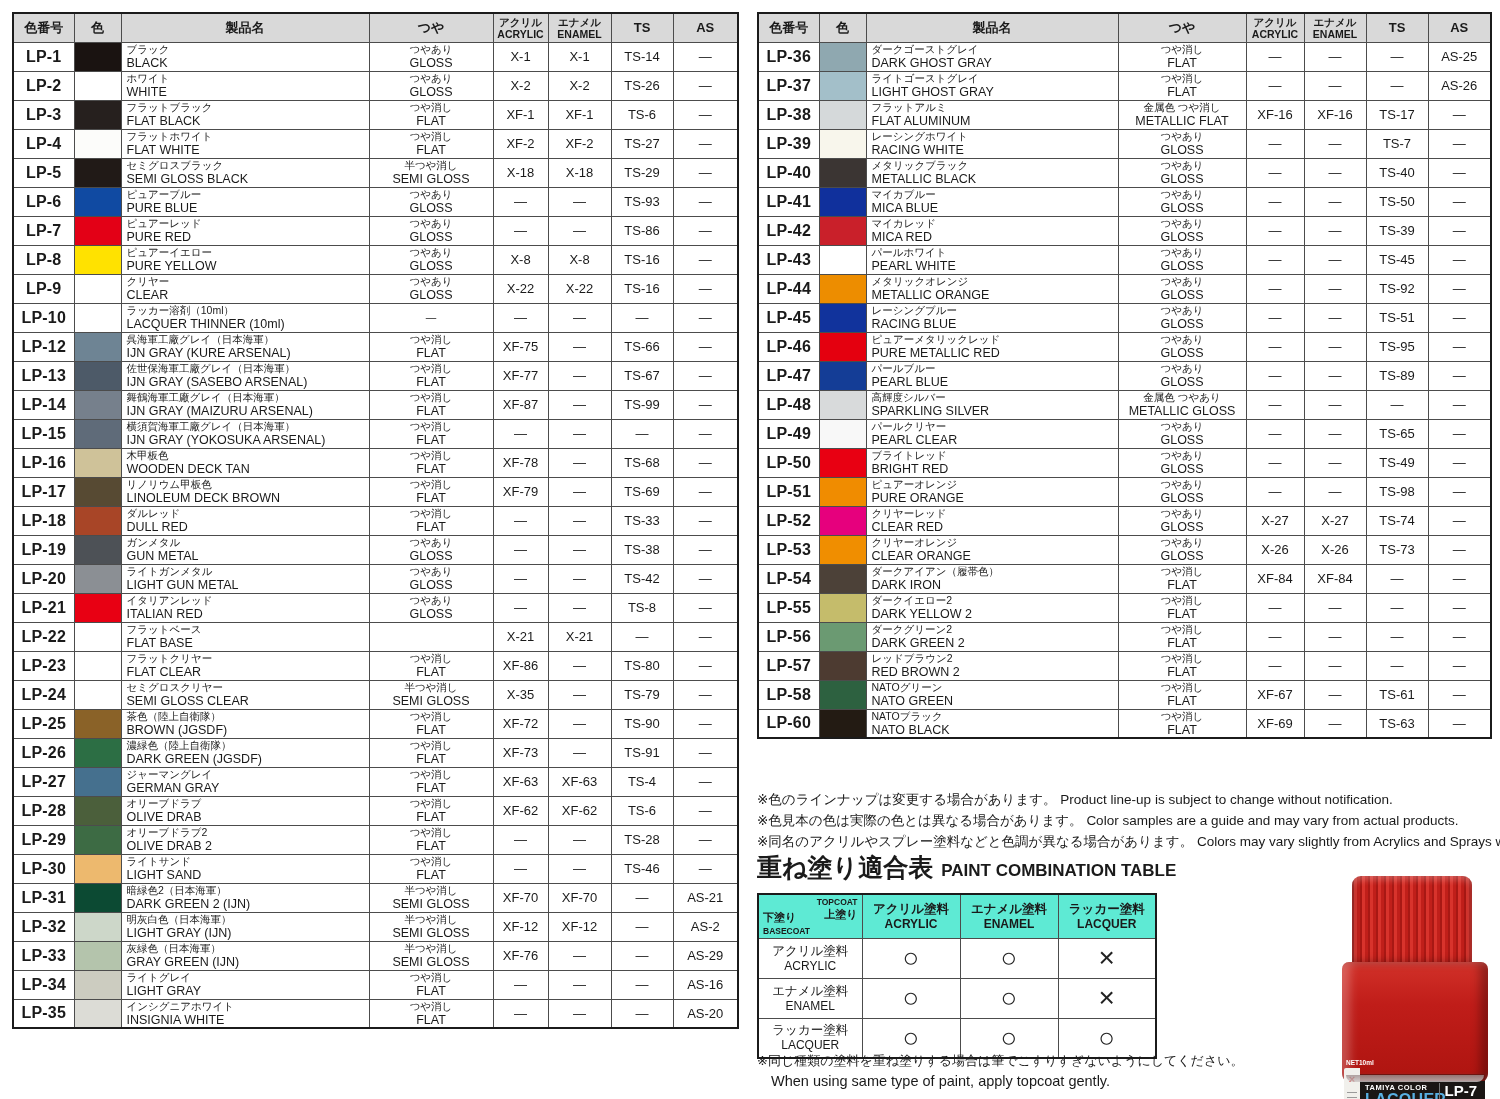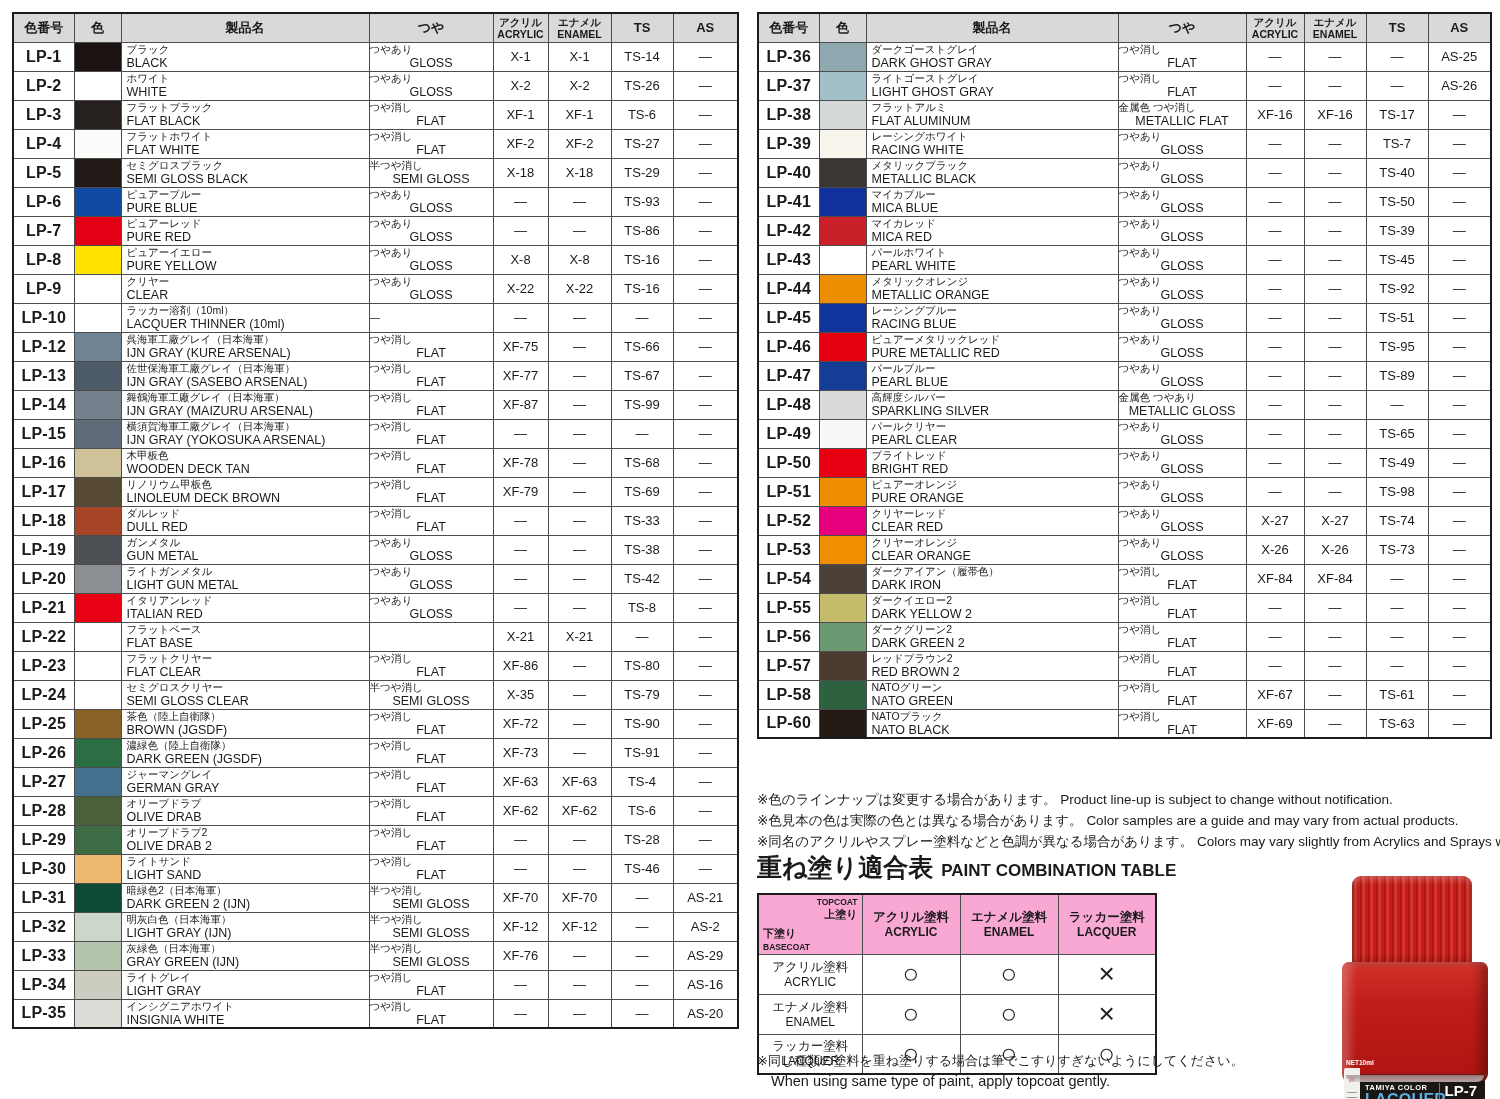--- a/index.html
+++ b/index.html
@@ -9,35 +9,35 @@
   
   .paint-table { border-collapse:collapse; table-layout:fixed; border:2px solid #1b1b1b; background:#fff; }
   .paint-table th, .paint-table td { border:1px solid #4c4c4c; padding:0; height:29px; overflow:hidden; vertical-align:middle; }
   .paint-table thead th { background:#d9d9d9; font-weight:bold; font-size:13px; }
   .paint-table thead .h2 div { font-size:10.5px; line-height:12px; font-weight:bold; text-align:center; }
   .cw { display:flex; flex-direction:column; justify-content:center; height:100%; }
   .no-cell { font-weight:bold; font-size:16px; text-align:center; letter-spacing:0.2px; }
   .name-cell .cw { padding-left:5px; align-items:flex-start; }
   .name-cell .jp { font-size:10.5px; line-height:12.5px; white-space:nowrap; }
   .name-cell .en { font-size:12.5px; line-height:14px; white-space:nowrap; }
-  .gloss-cell .jp { font-size:10.5px; line-height:12.5px; text-align:left; }
+  .gloss-cell .jp { font-size:10.5px; line-height:12.5px; text-align:center; }
   .gloss-cell .en { font-size:12.5px; line-height:14px; text-align:center; }
   .code-cell { font-size:13px; text-align:center; }
 
   
   .notes { left:757px; top:789px; width:742px; }
   .note-line { font-size:13.5px; line-height:21px; white-space:nowrap; }
 
   
   .combo-title { left:757px; top:851px; white-space:nowrap; }
   .combo-title .jp { font-size:25px; font-weight:bold; }
   .combo-title .en { font-size:17px; font-weight:bold; margin-left:8px; }
   .combo { left:757px; top:893px; border-collapse:collapse; table-layout:fixed; border:2px solid #1b1b1b; background:#fff; }
   .combo th, .combo td { border:1px solid #4c4c4c; padding:0; overflow:hidden; vertical-align:middle; }
-  .combo thead th { background:#f9a8d4; height:60px; }
+  .combo thead th { background:#5eead4; height:44px; }
   .combo tbody tr { height:40px; }
   .combo .head-lbl .jp, .combo .row-lbl .jp { font-size:12.5px; line-height:15px; text-align:center; display:block; }
   .combo .head-lbl .en, .combo .row-lbl .en { font-size:12px; line-height:14px; text-align:center; display:block; }
   .corner { position:relative; background:#d9d9d9;
     background-image:linear-gradient(to bottom right, rgba(0,0,0,0) calc(50% - 1px), #444 calc(50% - 1px), #444 calc(50% + 1px), rgba(0,0,0,0) calc(50% + 1px)); }
   .corner .tc-en { position:absolute; top:2px; right:4px; font-size:8.5px; font-weight:bold; }
   .corner .tc-jp { position:absolute; top:12px; right:4px; font-size:11px; }
   .corner .bc-jp { position:absolute; bottom:13px; left:4px; font-size:11px; }
   .corner .bc-en { position:absolute; bottom:2px; left:4px; font-size:8.5px; font-weight:bold; }
   .mark { text-align:center; font-size:28px; color:#222; line-height:1; font-weight:400; }

